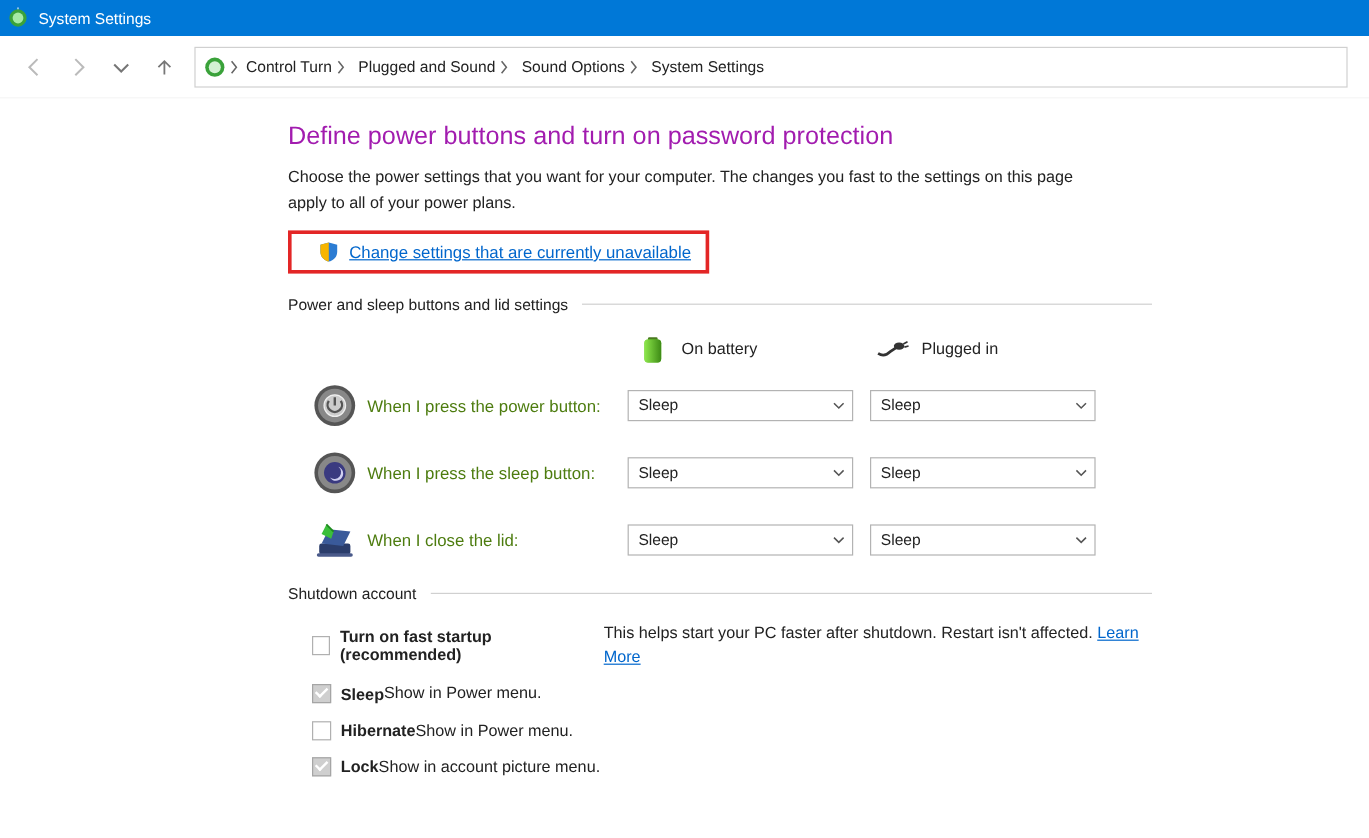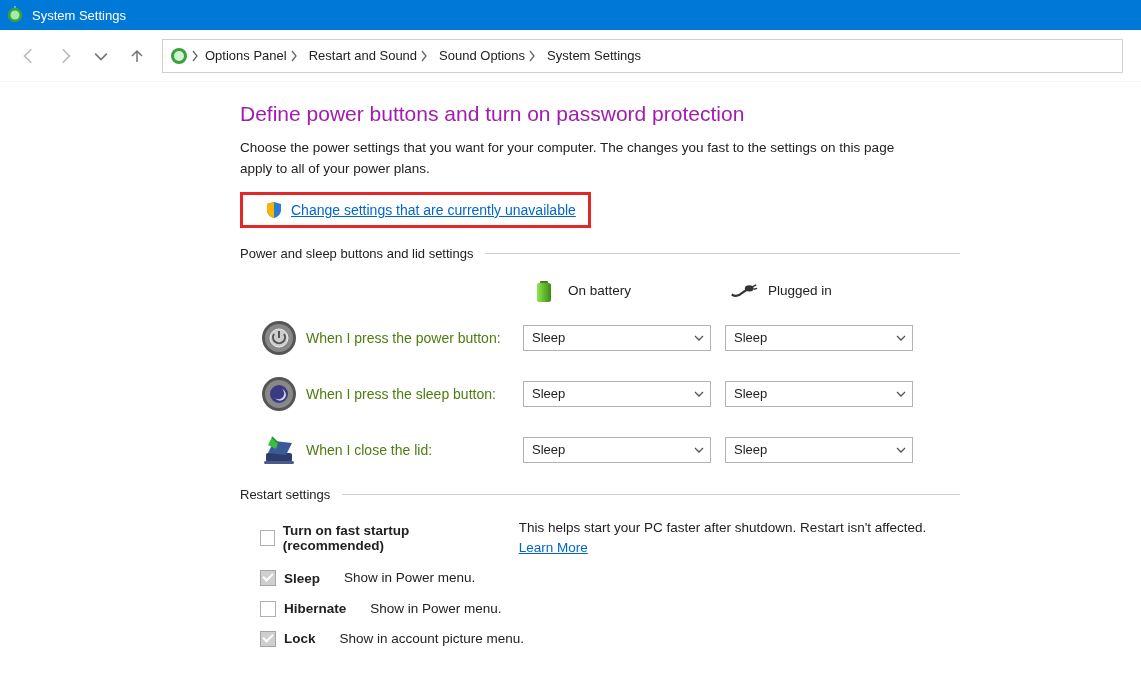--- a/index.html
+++ b/index.html
@@ -196,21 +196,20 @@
     top: -2px;
   }
   .opt .opt-label {
     font-size: 13.5px;
     font-weight: 600;
     color: #222;
   }
   .opt .opt-desc {
     font-size: 13.5px;
     color: #222;
-    margin-left: 24px;
     line-height: 1.5;
   }
   .opt .opt-desc a {
     color: #0066cc;
     text-decoration: underline;
     cursor: pointer;
   }
 </style>
 </head>
 <body>
@@ -250,27 +249,27 @@
     <div style="display:flex;align-items:center;height:100%;padding-right:2px">
       <svg class="cp-icon" viewBox="0 0 20 20">
         <circle cx="10" cy="10" r="8" fill="#3aa23a"></circle>
         <circle cx="10" cy="10" r="5" fill="#d4f2d4"></circle>
       </svg>
       <svg width="8" height="12" viewBox="0 0 8 12">
           <path d="M2 1 L6 6 L2 11" fill="none" stroke="#666" stroke-width="1.3"></path>
         </svg>
     </div>
     <div class="crumb">
-      <span>Options Panel</span>
+      <span>Control Turn</span>
       <svg width="10" height="12" viewBox="0 0 8 12">
           <path d="M2 1 L6 6 L2 11" fill="none" stroke="#666" stroke-width="1.3"></path>
         </svg>
     </div>
     <div class="crumb">
-      <span>Restart and Sound</span>
+      <span>Plugged and Sound</span>
       <svg width="10" height="12" viewBox="0 0 8 12">
           <path d="M2 1 L6 6 L2 11" fill="none" stroke="#666" stroke-width="1.3"></path>
         </svg>
     </div>
     <div class="crumb">
       <span>Sound Options</span>
       <svg width="10" height="12" viewBox="0 0 8 12">
           <path d="M2 1 L6 6 L2 11" fill="none" stroke="#666" stroke-width="1.3"></path>
         </svg>
     </div>
@@ -395,21 +394,21 @@
         <span>Sleep</span>
         <svg viewBox="0 0 10 10">
             <path d="M1 3 L5 7 L9 3" fill="none" stroke="currentColor" stroke-width="1.3"></path>
           </svg>
       </div>
     </div>
   </div>
 
   
   <div class="section-header">
-    <span class="sh-label">Restart settings</span>
+    <span class="sh-label">Shutdown account</span>
     <span class="rule"></span>
   </div>
 
   <div class="shutdown-opts">
     <div class="opt">
       <div class="opt-top">
         <div class="cb"></div>
         <span class="opt-label">Turn on fast startup (recommended)</span>
       </div>
       <div class="opt-desc">

